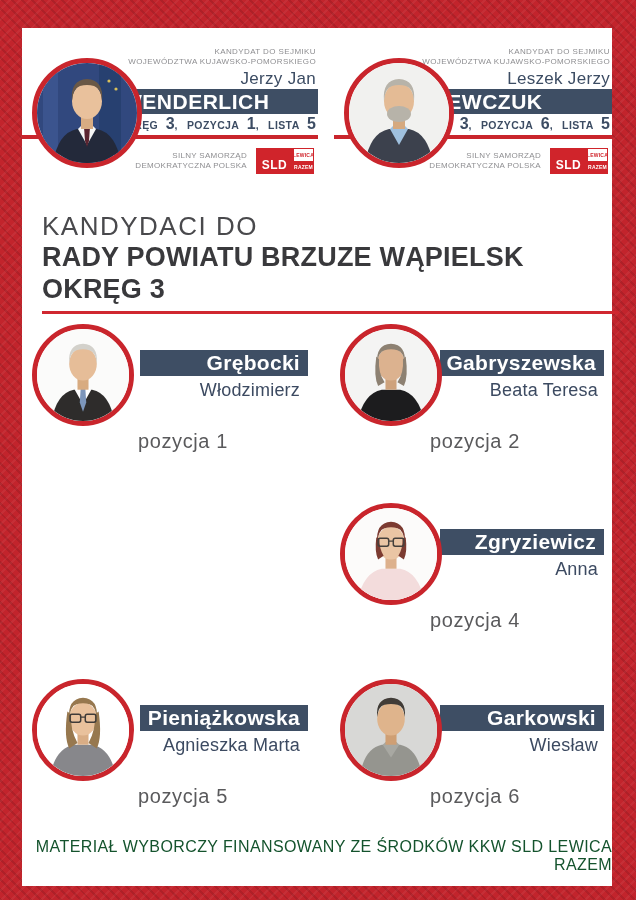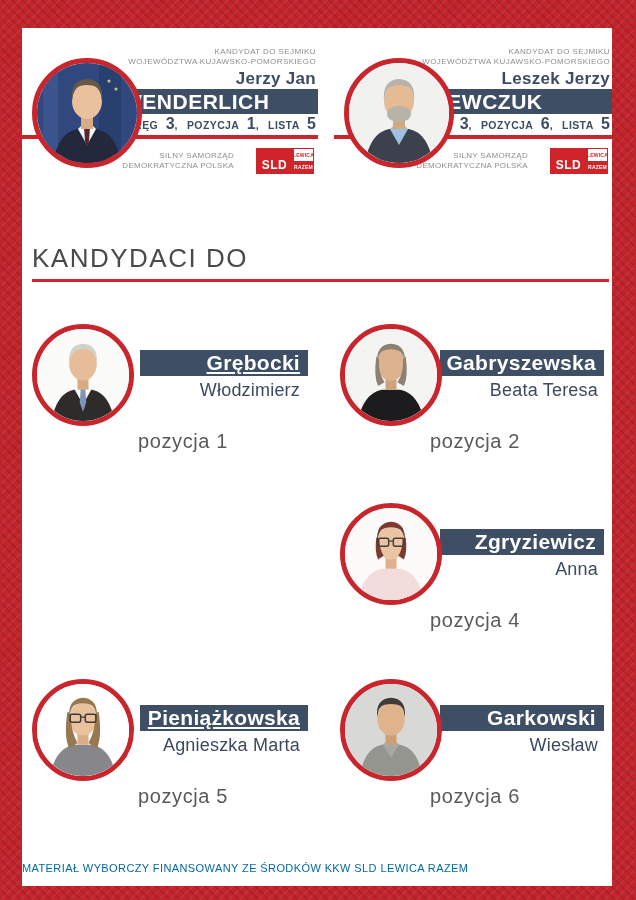--- a/index.html
+++ b/index.html
@@ -13,73 +13,73 @@
   }
   .sheet{ position:absolute; left:22px; top:28px; width:590px; height:858px; background:#fff; }
 
   
   .sejmik{ position:absolute; top:14px; height:154px;padding-left:48px; }
   .sejmik.colL{ left:0; width:296px; }
   .sejmik.colR{ left:312px; width:278px; }
   .sejmik .rule{ position:absolute; left:0; right:0; top:93px; height:4px; background:#c9252c; z-index:1; }
   .sejmik .role{ position:absolute; right:2px; top:5px; text-align:right; font-size:8px; line-height:10px;
                  color:#8e8e91; letter-spacing:.4px; z-index:2; }
-  .sejmik .firstnames{ position:absolute; right:2px; top:27px; font-size:17px; font-weight:bold;
+  .sejmik .firstnames{ position:absolute; right:2px; top:27px; font-size:17px; font-weight:normal;
                  color:#3c4c63; letter-spacing:.3px; z-index:2;text-align:right; }
   .sejmik .namebar{ position:absolute; left:100px; right:0; top:47px; height:25px; background:#3e4e64;
                  color:#fff; font-size:21px; font-weight:bold; line-height:25px;
                  padding-right:7px; letter-spacing:.5px; z-index:2; }
   .district{ position:absolute; right:2px; top:72px; height:20px; line-height:20px; white-space:nowrap;
                  color:#3c4c63; z-index:2; }
   .district .lbl{ font-size:10.5px; font-weight:bold; letter-spacing:.4px; margin-left:5px; }
   .district b{ font-size:16px; margin-left:3px; }
   .district .sep{ font-size:10.5px; font-weight:bold; }
-  .sloganrow{ position:absolute; right:4px; top:106px; display:flex; align-items:center; gap:22px; z-index:2; }
+  .sloganrow{ position:absolute; right:4px; top:106px; display:flex; align-items:center; gap:9px; z-index:2; }
   .slogan{ text-align:right; font-size:8px; line-height:10px; color:#8e8e91; letter-spacing:.3px; }
   .logo{ display:flex; width:58px; height:26px; }
   .logo-sld{ position:relative; width:37px; height:26px; background:#d0242b; color:#fff;
              display:flex; align-items:flex-end; justify-content:center;
              font-size:12px; font-weight:bold; letter-spacing:.5px; padding-bottom:2px; }
   .logo-side{ width:21px; height:26px; border:1px solid #d0242b; display:flex; flex-direction:column; }
   .logo-lewica{ flex:1; background:#fff; color:#d0242b; font-size:5px; font-weight:bold;
              display:flex; align-items:center; justify-content:center; letter-spacing:.2px; }
   .logo-razem{ flex:1; background:#d0242b; color:#fff; font-size:5px; font-weight:bold;
              display:flex; align-items:center; justify-content:center; letter-spacing:.2px; }
 
   
   .photo{ position:absolute; border:5px solid #c9252c; border-radius:50%; overflow:hidden;
           background:#fff; z-index:3; }
   .photo svg{ display:block; width:100%; height:100%; }
   .sejmik .photo{ left:10px; top:16px; width:110px; height:110px; }
 
   
-  .title-block{ position:absolute; left:10px; top:183px; width:578px;margin-top:32px; }
+  .title-block{ position:absolute; left:20px; top:183px; width:578px; }
   .title-l1{ font-size:26px; color:#49494c; letter-spacing:1.5px; line-height:30px; }
   .title-l2{ font-size:27px; font-weight:bold; color:#39393c; letter-spacing:.2px; line-height:32px; }
   .title-rule{ margin-top:6px; width:577px; height:3px; background:#d02730; }
 
   
   .card{ position:absolute; height:158px; }
   .card.colL{ left:0; width:296px; }
   .card.colR{ left:308px; width:282px; }
   .card.row0{ top:290px; } .card.row1{ top:469px; } .card.row2{ top:645px; }
   .card .photo{ left:10px; top:6px; width:102px; height:102px; }
   .card .bar{ position:absolute; top:32px; height:26px; background:#3e4e64; color:#fff;
               text-align:right; font-size:21px; font-weight:bold; line-height:26px;
               padding-right:8px; letter-spacing:.3px; z-index:2; }
-  .card.colL .bar{ left:118px; right:10px;text-decoration:underline; }
+  .card.colL .bar{ left:118px; right:10px; }
   .card.colR .bar{ left:110px; right:8px; }
   .card .fname{ position:absolute; top:62px; font-size:18px; color:#3c4a61; letter-spacing:.2px; }
   .card.colL .fname{ right:18px; } .card.colR .fname{ right:14px; }
   .card .poz{ position:absolute; top:112px; font-size:20px; color:#5a5a5c; letter-spacing:.6px; }
   .card.colL .poz{ left:116px; } .card.colR .poz{ left:100px; }
 
   
-  .footer{ position:absolute; left:0; right:0; bottom:12px; text-align:left;
-           font-size:11px; color:#0369a1; letter-spacing:.4px; }
+  .footer{ position:absolute; left:0; right:0; bottom:12px; text-align:right;
+           font-size:16px; color:#14532d; letter-spacing:.4px; }
 </style>
 </head>
 <body>
 
 <div class="poster">
   <div class="sheet">
 
     <section class="sejmik colL">
       <div class="rule"></div>
       <div class="role">
@@ -167,20 +167,21 @@
           <rect x="44" y="52" width="12" height="14" fill="#d5a97f"></rect>
           <ellipse cx="50" cy="38" rx="15" ry="18" fill="#e4bb95"></ellipse>
           <ellipse cx="50" cy="51" rx="12" ry="8" fill="#b7b3a9"></ellipse>
           <path d="M35 38 Q33 17 50 16 Q67 17 65 38 Q64 25 57 23 Q50 21 43 23 Q36 25 35 38 Z" fill="#b7b3a9"></path>
         </svg>
       </div>
     </section>
 
     <div class="title-block">
       <div class="title-l1">KANDYDACI DO</div>
+      <div class="title-l2">RADY POWIATU BRZUZE WĄPIELSK OKRĘG 3</div>
       <div class="title-rule"></div>
     </div>
 
     <article class="card colL row0">
       <div class="bar"><span>Grębocki</span></div>
       <div class="fname">Włodzimierz</div>
       <div class="photo">
         <svg viewBox="0 0 100 100" preserveAspectRatio="xMidYMid slice">
           <rect width="100" height="100" fill="#fbfbfa"></rect>
           <path d="M16 100 Q21 70 40 66 L60 66 Q79 70 84 100 Z" fill="#2e2c2b"></path>

